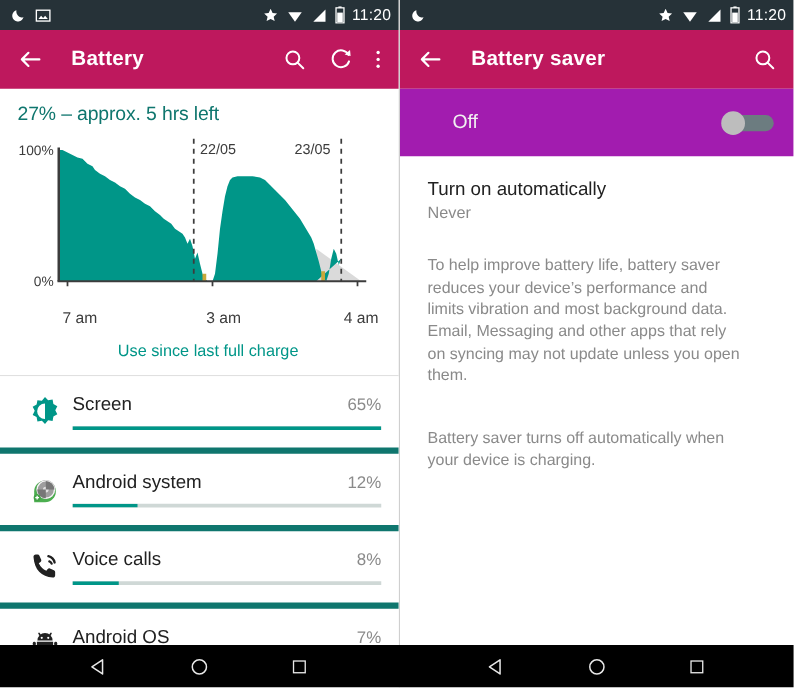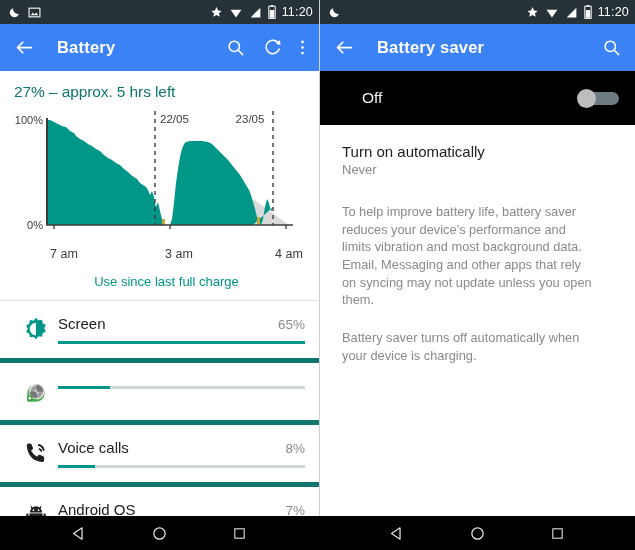--- a/index.html
+++ b/index.html
@@ -25,21 +25,21 @@
   .sb-left { display: flex; align-items: center; gap: 7px; }
   .sb-spacer { flex: 1; }
   .sb-right { display: flex; align-items: center; gap: 6px; }
   .sb-time { font-size: 12.5px; letter-spacing: .2px; color:#fff; }
 
   .ic { display: inline-block; line-height: 0; }
   .ic svg { display: block; }
 
   
   .appbar {
-    height: 47px; background: #3b82f6; color: #fff;
+    height: 47px; background: #be185d; color: #fff;
     display: flex; align-items: center; padding: 0 10px 0 14px;
   }
   .appbar-title {
     font-size: 16.5px; font-weight: bold; color: #fff;
     margin-left: 22px; letter-spacing: .2px; white-space: nowrap;
   }
   .appbar-spacer { flex: 1; }
   .appbar-actions { display: flex; align-items: center; gap: 18px; padding-right: 4px; }
   .appbar-icon { cursor: pointer; }
 
@@ -75,21 +75,21 @@
   .li-label { font-size: 15px; color: #212121; flex: 1; white-space: nowrap; }
   .li-pct { font-size: 13.5px; color: #8a8a8a; }
   .li-track {
     margin-top: 9px; height: 3px; width: 100%;
     background: #cfd8d6; border-radius: 0; position: relative; overflow: hidden;
   }
   .li-fill { position: absolute; left: 0; top: 0; height: 100%; background: #009688; }
 
   
   .toggle-row {
-    height: 54px; background: #000000; display: flex; align-items: center;
+    height: 54px; background: #a21caf; display: flex; align-items: center;
     padding: 0 16px 0 42px; cursor: pointer;
   }
   .toggle-label { font-size: 15.5px; color: #f1f1f1; flex: 1; }
   .switch { position: relative; width: 44px; height: 16px; }
   .switch-track {
     position: absolute; right: 0; top: 2px; width: 38px; height: 13px;
     background: #6c7c80; border-radius: 7px;
   }
   .switch-thumb {
     position: absolute; left: 2px; top: -1px; width: 19px; height: 19px;
@@ -97,21 +97,21 @@
   }
 
   .setting { padding: 18px 18px 0 22px; cursor: pointer; }
   .setting-title { font-size: 15px; color: #212121; }
   .setting-sub { font-size: 13px; color: #8a8a8a; margin-top: 2px; }
 
   .para {
     font-size: 12.8px; line-height: 1.38; color: #8a8a8a;
     padding: 0 14px 0 22px; margin-top: 26px; max-width: 290px;
   }
-  .para.second { margin-top: 20px; }
+  .para.second { margin-top: 32px; }
 
   
   .navbar {
     position: absolute; left: 0; bottom: 0; width: 635px; height: 34px;
     background: #000; display: flex; z-index: 5;
   }
   .nav-half { width: 317.5px; display: flex; align-items: center; justify-content: space-around; padding: 0 38px; }
   .nav-btn { cursor: pointer; line-height: 0; }
 </style>
 </head>
@@ -273,20 +273,24 @@
             <circle cx="12.6" cy="12.6" r="7" fill="#9e9e9e"></circle>
             <circle cx="12.6" cy="12.6" r="6.4" fill="none" stroke="#f5f5f5" stroke-width="1"></circle>
             <circle cx="12.6" cy="12.6" r="2.1" fill="#e0e0e0"></circle>
             <path fill="#777" d="M12.6 6.2a6.4 6.4 0 0 1 6.4 6.4h-6.4z"></path>
             <path fill="#777" d="M12.6 19a6.4 6.4 0 0 1-6.4-6.4h6.4z"></path>
             <circle cx="6.2" cy="18.6" r="2.6" fill="#43A047"></circle>
             <path stroke="#fff" stroke-width="1" d="M6.2 17.2v2.8M4.8 18.6h2.8"></path>
           </svg>
         </div>
         <div class="li-body">
+          <div class="li-toprow">
+            <span class="li-label">Android system</span>
+            <span class="li-pct">12%</span>
+          </div>
           <div class="li-track">
             <div class="li-fill" style="width:21%;"></div>
           </div>
         </div>
       </div>
 
       <div class="list-item">
         <div class="li-icon">
           <svg width="26" height="26" viewBox="0 0 24 24">
             <path fill="#212121" d="M6.6 3.3c.6 0 1 .3 1.3.9l1.3 3c.2.6 0 1.2-.5 1.6l-1.3 1a12 12 0 0 0 5.6 5.6l1-1.3c.4-.5 1-.7 1.6-.5l3 1.3c.6.3.9.7.9 1.3v2.4c0 1-.8 1.8-1.8 1.7C9.3 19.7 4.2 14.6 3.5 5.1c-.1-1 .7-1.8 1.7-1.8z"></path>

